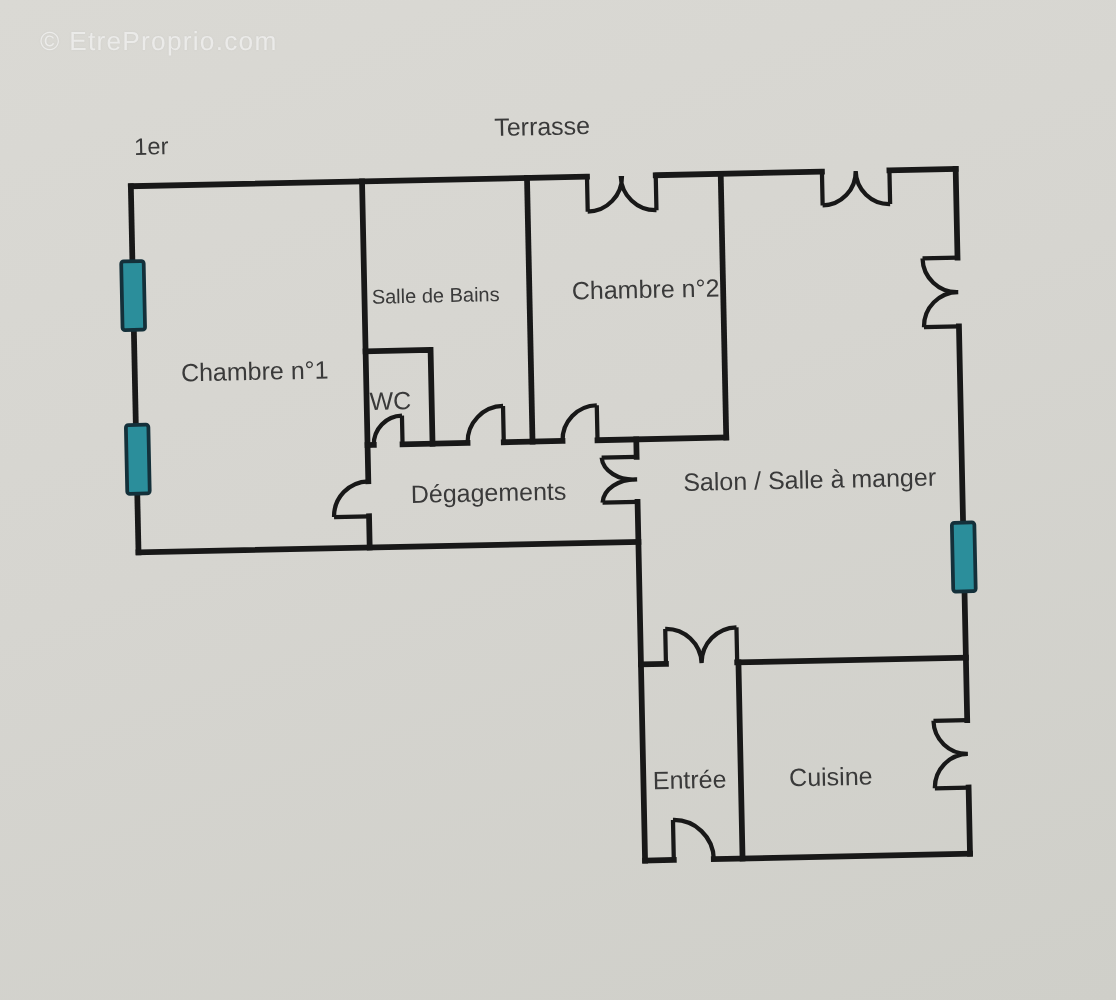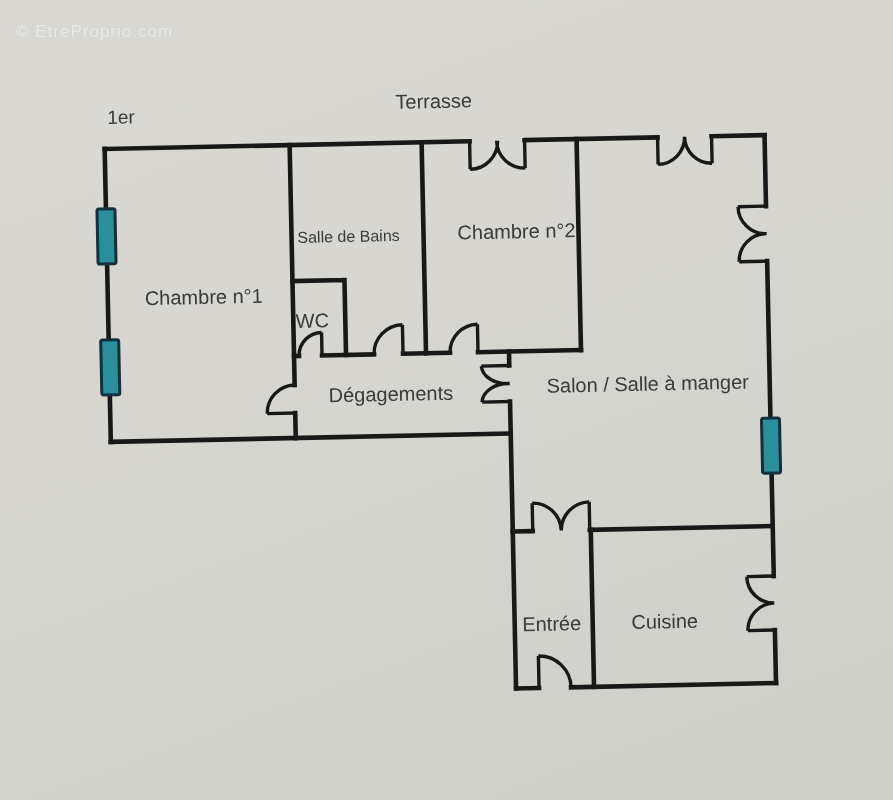--- a/index.html
+++ b/index.html
@@ -5,22 +5,22 @@
   html,body{margin:0;padding:0;}
   .page{
     position:relative;
     width:893px;height:800px;
     background:linear-gradient(160deg,#dad9d4 0%,#d6d5d0 45%,#cfcfc9 100%);
     overflow:hidden;
     font-family:"Liberation Sans",sans-serif;
   }
   .watermark{
     position:absolute;
-    left:16px;top:22px;
-    font-size:17px;
+    left:32px;top:22px;
+    font-size:21px;
     letter-spacing:1px;
     color:rgba(255,255,255,0.62);
     text-shadow:0 0 1px rgba(170,170,165,0.35);
     user-select:none;
   }
   svg{position:absolute;left:0;top:0;}
   .wall{
     fill:none;
     stroke:#181818;
     stroke-width:4.6;

